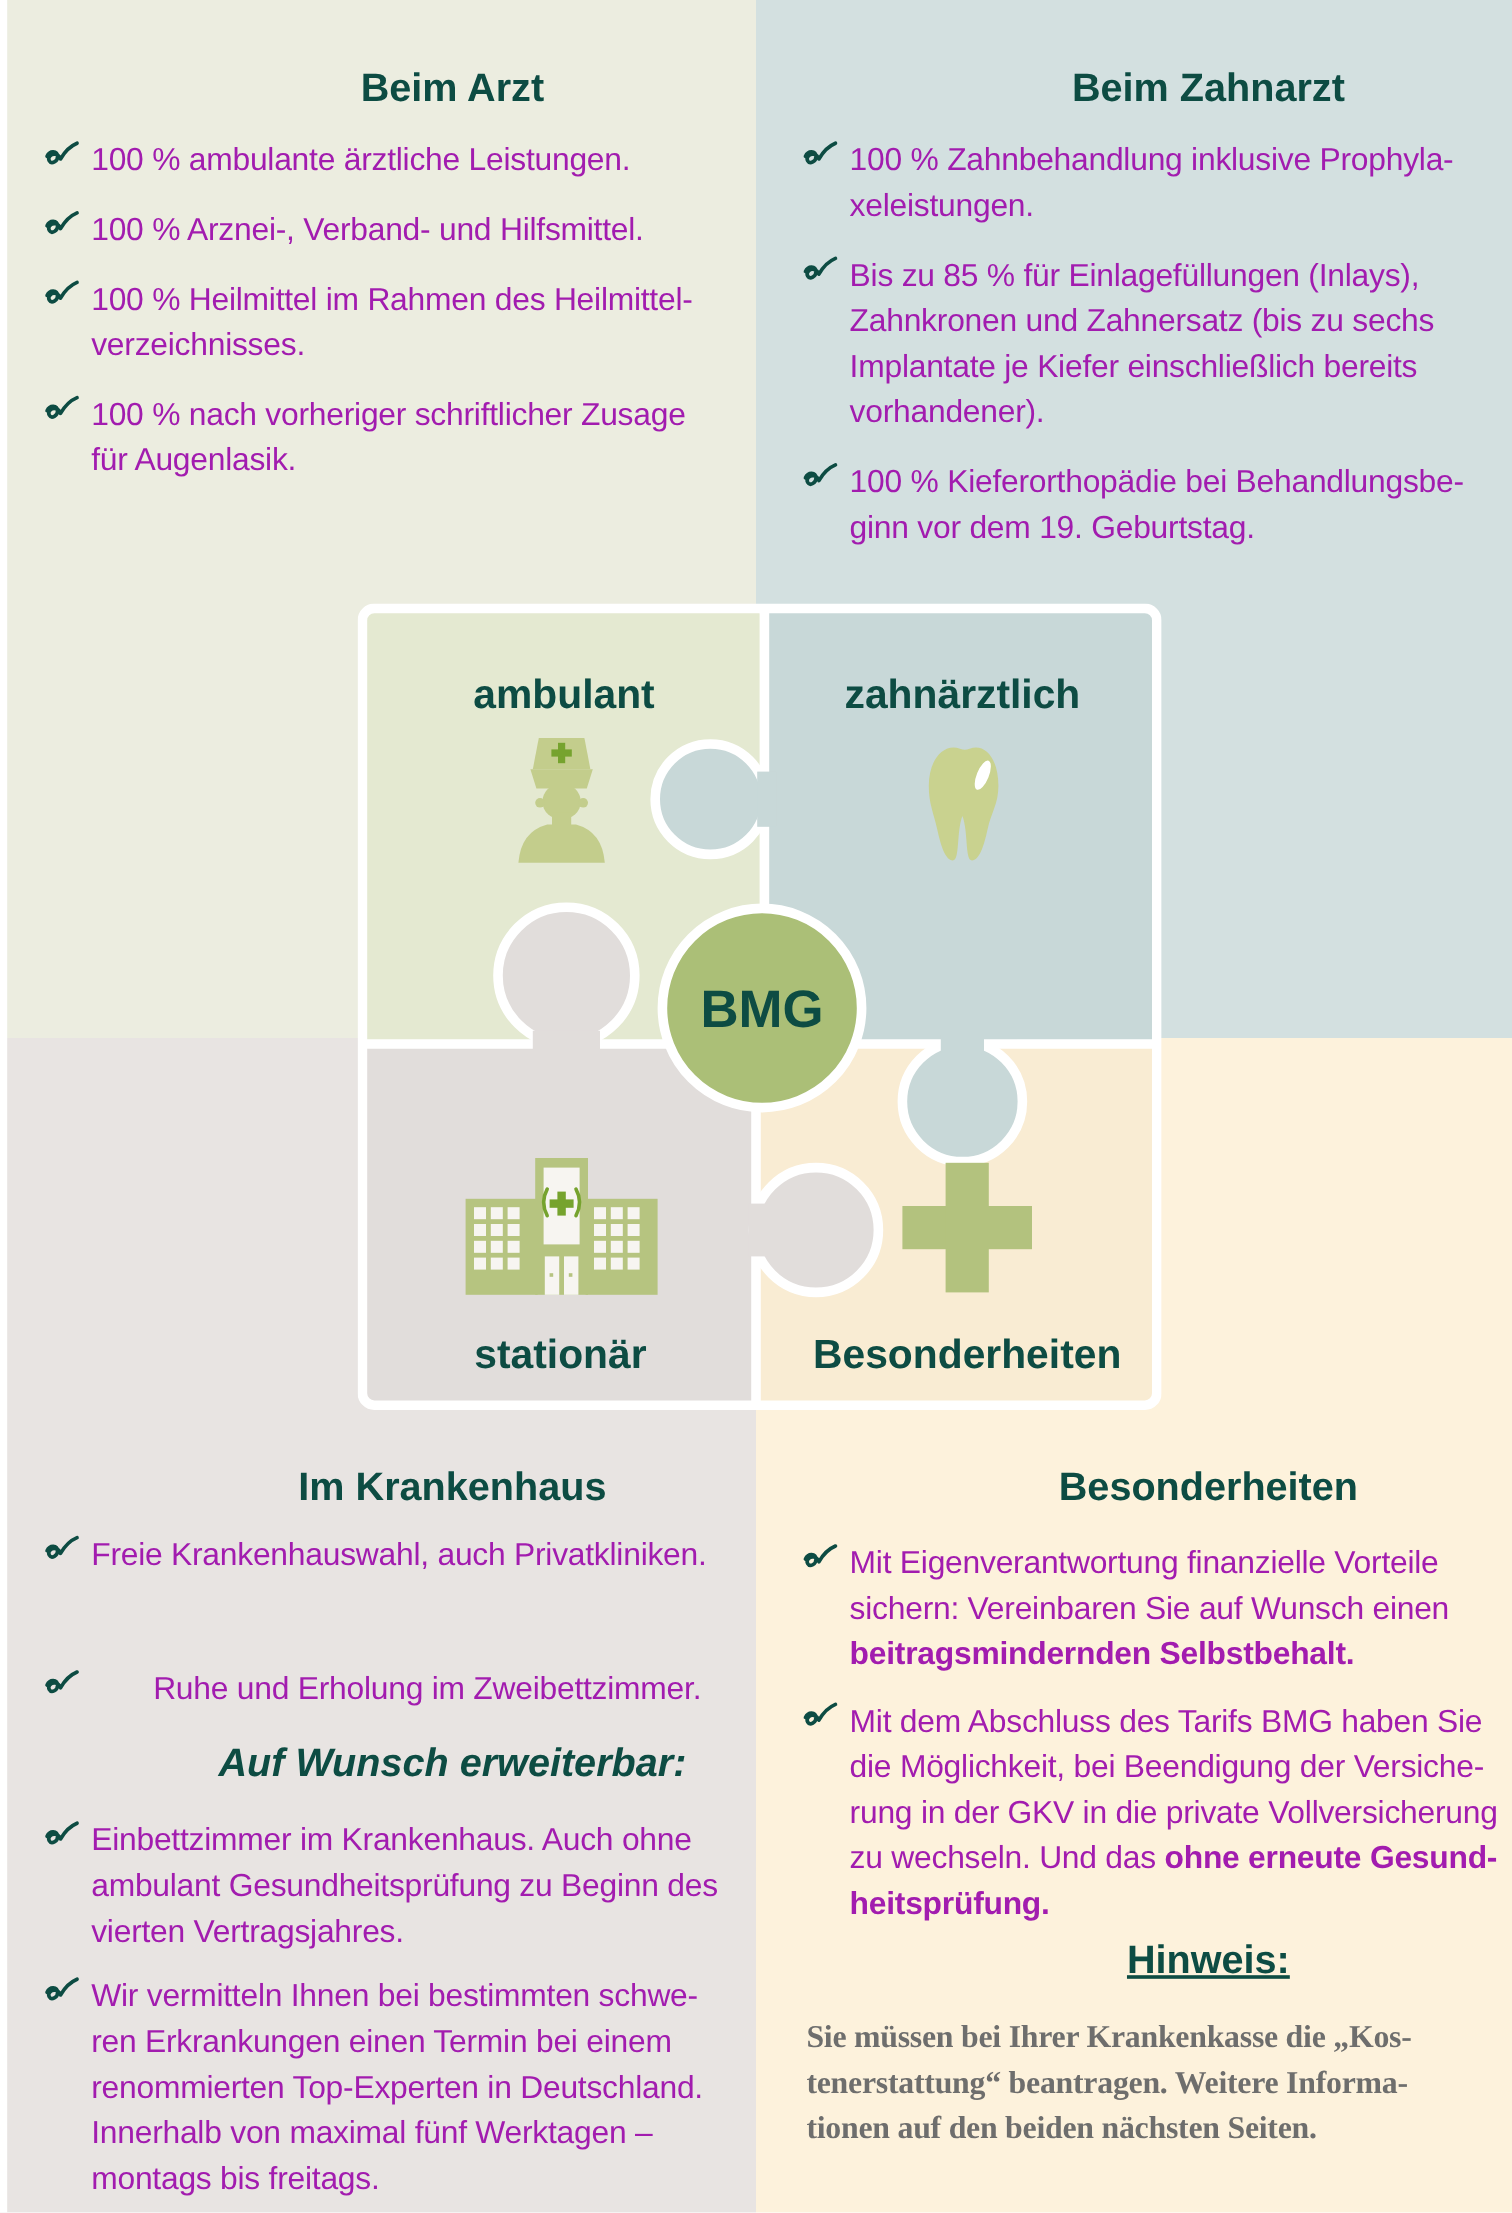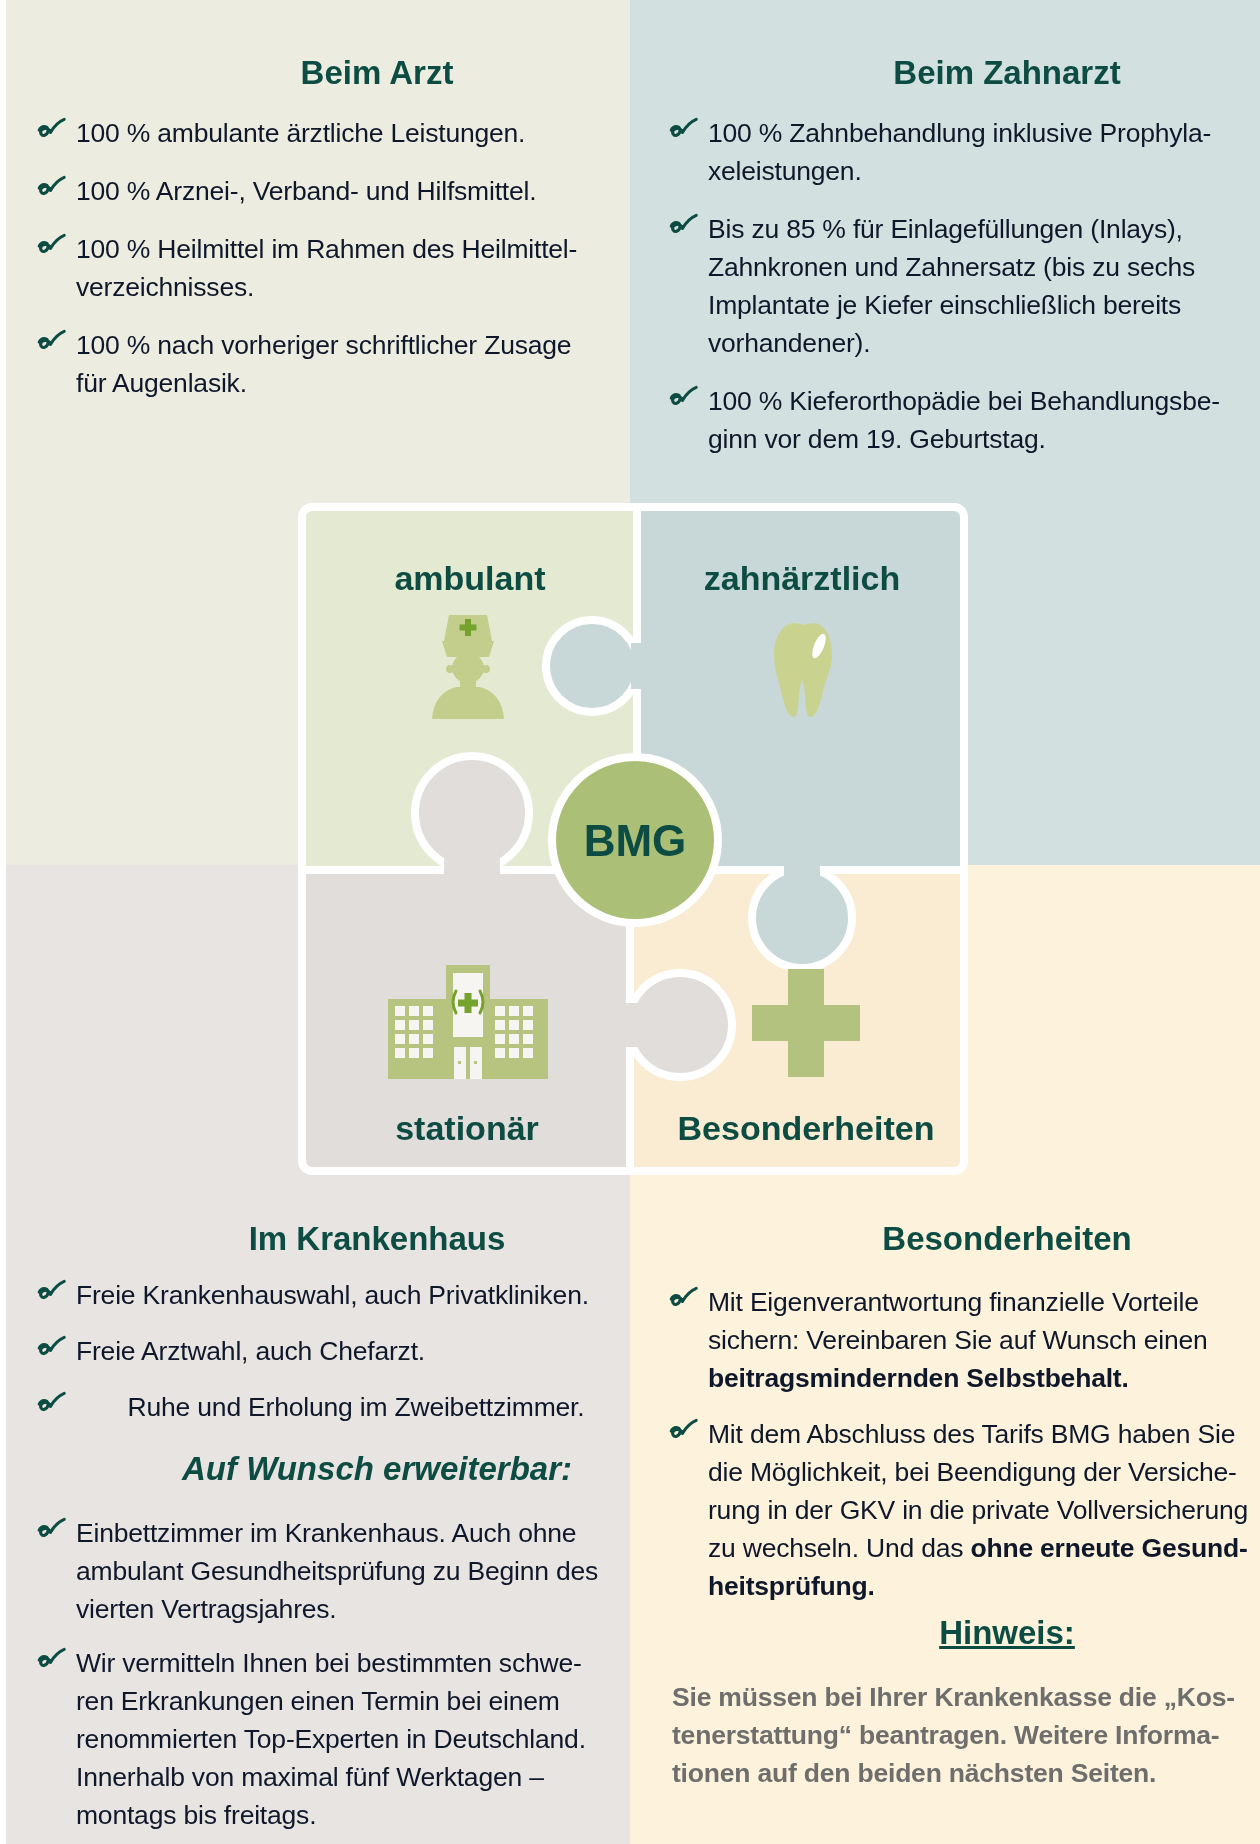--- a/index.html
+++ b/index.html
@@ -7,30 +7,30 @@
         font-family:"Liberation Sans","DejaVu Sans",sans-serif;background:#fff;}
   .quad{position:absolute;}
   .q-tl{left:0;top:0;width:630px;height:865px;background:#ecede0;}
   .q-tr{left:630px;top:0;width:630px;height:865px;background:#d3e0e0;}
   .q-bl{left:0;top:865px;width:630px;height:979px;background:#e8e4e2;}
   .q-br{left:630px;top:865px;width:630px;height:979px;background:#fdf2dc;}
   .edge-strip{position:absolute;left:0;top:0;width:6px;height:1844px;background:#ffffff;}
 
   .h1{position:absolute;width:754px;text-align:center;font-size:33px;font-weight:700;
       color:#0d4c43;letter-spacing:0;}
-  .item{position:absolute;font-size:26.5px;line-height:38px;color:#0f172a;
+  .item{position:absolute;font-size:26.5px;line-height:38px;color:#a21caf;
         letter-spacing:-0.2px;padding-left:40px;}
   .item .check{position:absolute;left:-2px;top:3px;width:34px;height:34px;}
   .item .line{white-space:nowrap;}
   .b{font-weight:700;}
   .col-l{left:36px;width:560px;}
   .col-r{left:668px;width:560px;}
   .note{position:absolute;left:672px;top:1678px;font-size:26.5px;line-height:38px;
         font-weight:700;color:#6e6e6d;letter-spacing:-0.2px;}
-  .note .line{white-space:nowrap;}
+  .note .line{white-space:nowrap;font-family:Liberation Serif, serif;}
 
   .puzzle-svg{position:absolute;left:298px;top:503px;width:670px;height:672px;}
   .svg-defs{position:absolute;width:0;height:0;overflow:hidden;}
 </style>
 </head>
 <body>
 
 <svg class="svg-defs" aria-hidden="true">
   <defs>
     <symbol id="check-sym" viewBox="0 0 36 36">
@@ -118,28 +118,20 @@
         <div class="line"><span>ginn vor dem 19. Geburtstag.</span></div>
       </div>
   </div>
 
   <div class="item col-l" style="top:1276px;">
     <svg class="check">
         <use href="#check-sym"></use>
       </svg>
       <div class="txt">
         <div class="line"><span>Freie Krankenhauswahl, auch Privatkliniken.</span></div>
-      </div>
-  </div>
-  <div class="item col-l" style="top:1332px;">
-    <svg class="check">
-        <use href="#check-sym"></use>
-      </svg>
-      <div class="txt">
-        <div class="line"><span>Freie Arztwahl, auch Chefarzt.</span></div>
       </div>
   </div>
   <div class="item col-l" style="top:1388px;text-align:center;">
     <svg class="check">
         <use href="#check-sym"></use>
       </svg>
       <div class="txt">
         <div class="line"><span>Ruhe und Erholung im Zweibettzimmer.</span></div>
       </div>
   </div>

